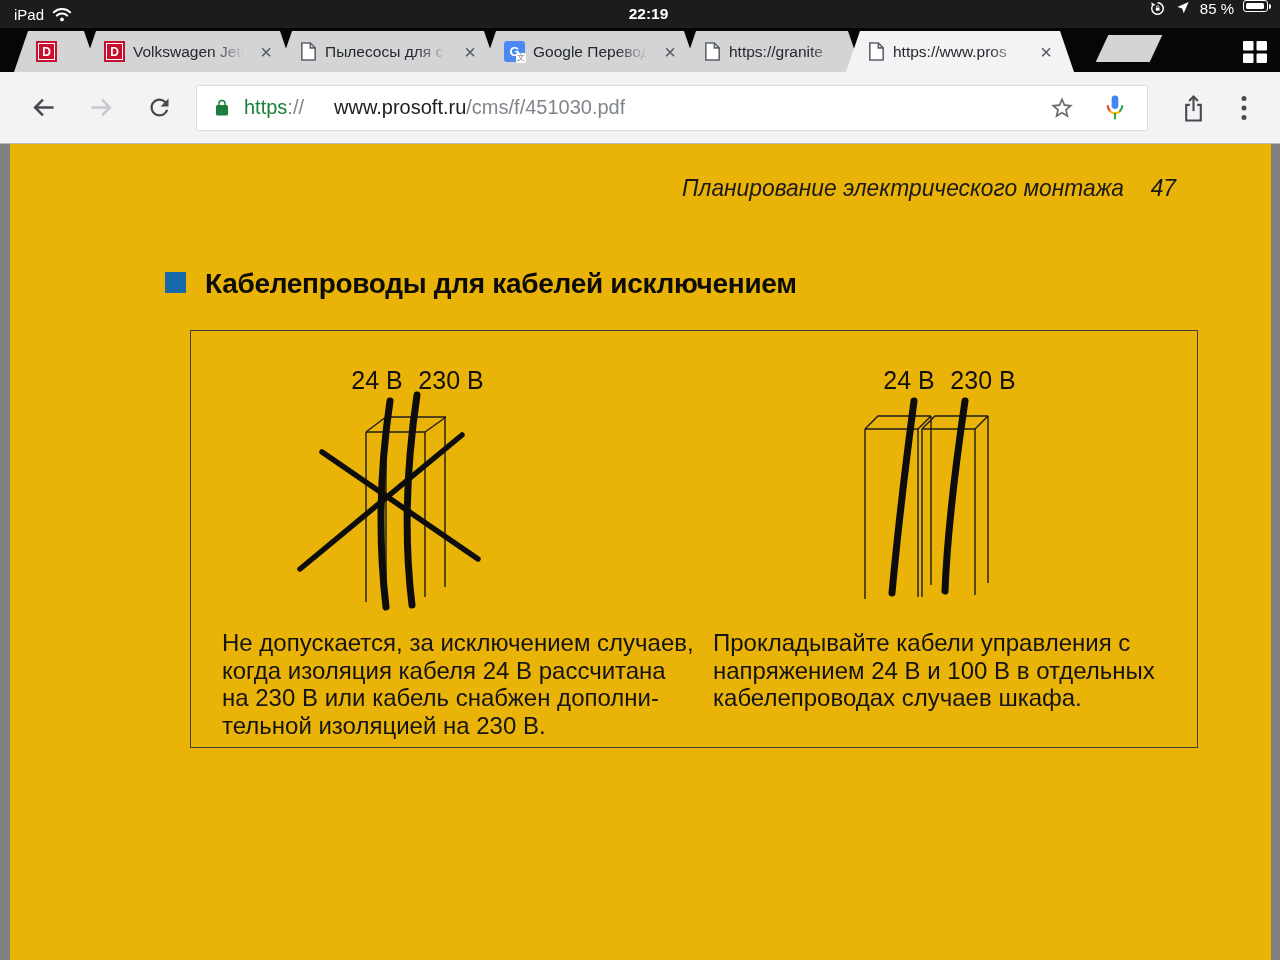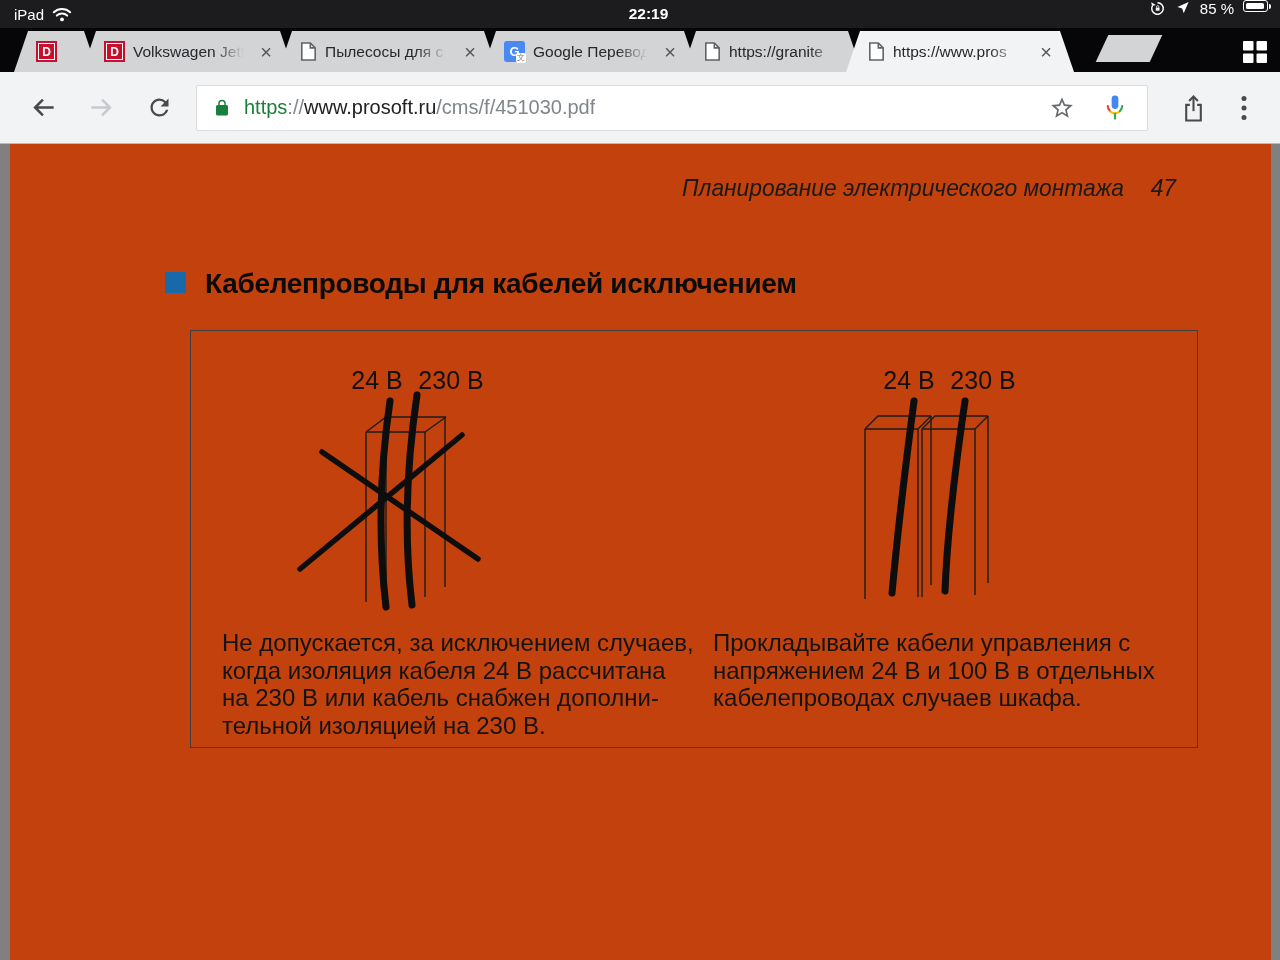--- a/index.html
+++ b/index.html
@@ -47,27 +47,27 @@
 
   
   .toolbar { position:absolute; left:0; top:72px; width:1280px; height:72px; background:#f2f3f4;
     border-bottom:1px solid #b9bcbe; display:flex; align-items:center; padding:0 14px; }
   .tb-btn { width:58px; height:48px; display:flex; align-items:center; justify-content:center; flex:none; }
   .omnibox { flex:1; height:46px; margin:0 16px 0 8px; background:#fff; border:1px solid #dadcde;
     border-radius:2px; display:flex; align-items:center; padding:0 10px 0 16px; }
   .url { font-size:20px; margin-left:13px; white-space:nowrap; overflow:hidden; }
   .u-scheme { color:#188038; }
   .u-sep { color:#80868b; }
-  .u-host { color:#202124; }
+  .u-host { color:#202124;margin-left:30px; }
   .u-path { color:#80868b; }
   .ob-right { margin-left:auto; display:flex; align-items:center; gap:28px; padding-right:10px; }
 
   
   .content { position:absolute; left:0; top:144px; width:1280px; height:816px; background:#808080; }
-  .page { position:absolute; left:10px; right:9px; top:0; bottom:0; background:#c2410c; color:#141414; }
+  .page { position:absolute; left:10px; right:9px; top:0; bottom:0; background:#eab308; color:#141414; }
   .running-header { position:absolute; top:30px; right:95px; font-style:italic; font-size:24px;
     color:#1a1a1a; display:flex; gap:28px; transform:scaleX(.95); transform-origin:100% 0; }
   .section { position:absolute; left:155px; top:124px; display:flex; align-items:flex-start; }
   .sq { width:21px; height:21px; margin:4px 19px 0 0; flex:none; }
   .section-title { font-size:28px; font-weight:700; color:#0b0b0b; letter-spacing:-.3px; }
   .figure-box { position:absolute; left:156px; top:186px; width:1008px; height:418px;
     border:1.5px solid #3f3f3f;margin-left:24px; }
   .fig-svg { position:absolute; top:28px; }
   .fig-svg.left { left:105px; }
   .fig-svg.right { left:650px; }

